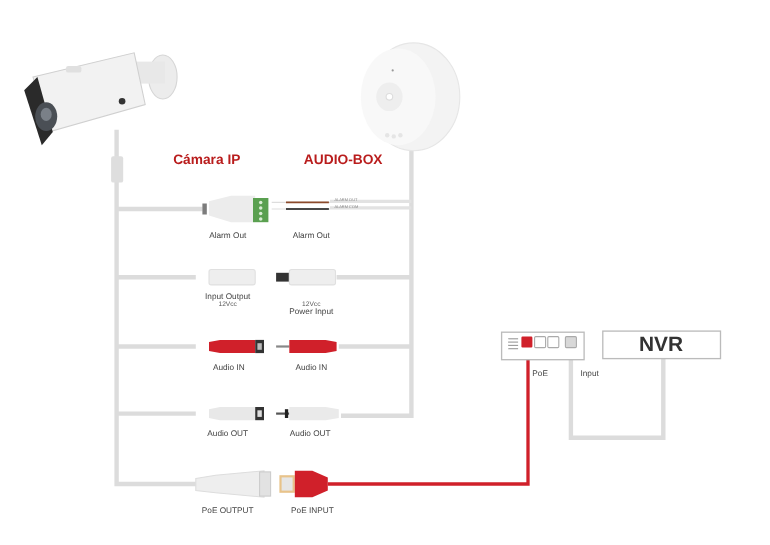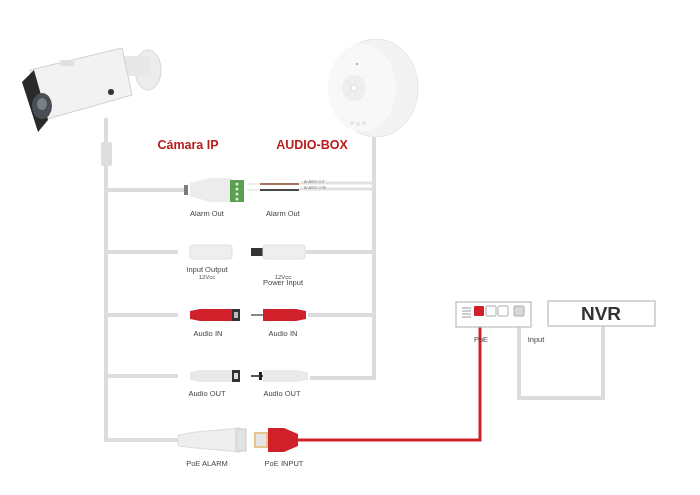--- a/index.html
+++ b/index.html
@@ -142,19 +142,19 @@
 <div class="sub" style="left:207px;top:274px;">12Vcc</div>
 <div class="lbl" style="left:283px;top:265px;margin-top:13px;">Power Input</div>
 <div class="sub" style="left:283px;top:274px;">12Vcc</div>
 
 <div class="lbl" style="left:208px;top:329px;">Audio IN</div>
 <div class="lbl" style="left:283px;top:329px;">Audio IN</div>
 
 <div class="lbl" style="left:207px;top:389px;">Audio OUT</div>
 <div class="lbl" style="left:282px;top:389px;">Audio OUT</div>
 
-<div class="lbl" style="left:207px;top:459px;">PoE ALARM</div>
+<div class="lbl" style="left:207px;top:459px;">PoE OUTPUT</div>
 <div class="lbl" style="left:284px;top:459px;">PoE INPUT</div>
 
-<div class="lbl" style="left:481px;top:335px;">PoE</div>
+<div class="lbl" style="left:491px;top:335px;">PoE</div>
 <div class="lbl" style="left:536px;top:335px;">Input</div>
 
 <div class="nvr" style="left:601px;top:314px;">NVR</div>
 
 </body></html>

